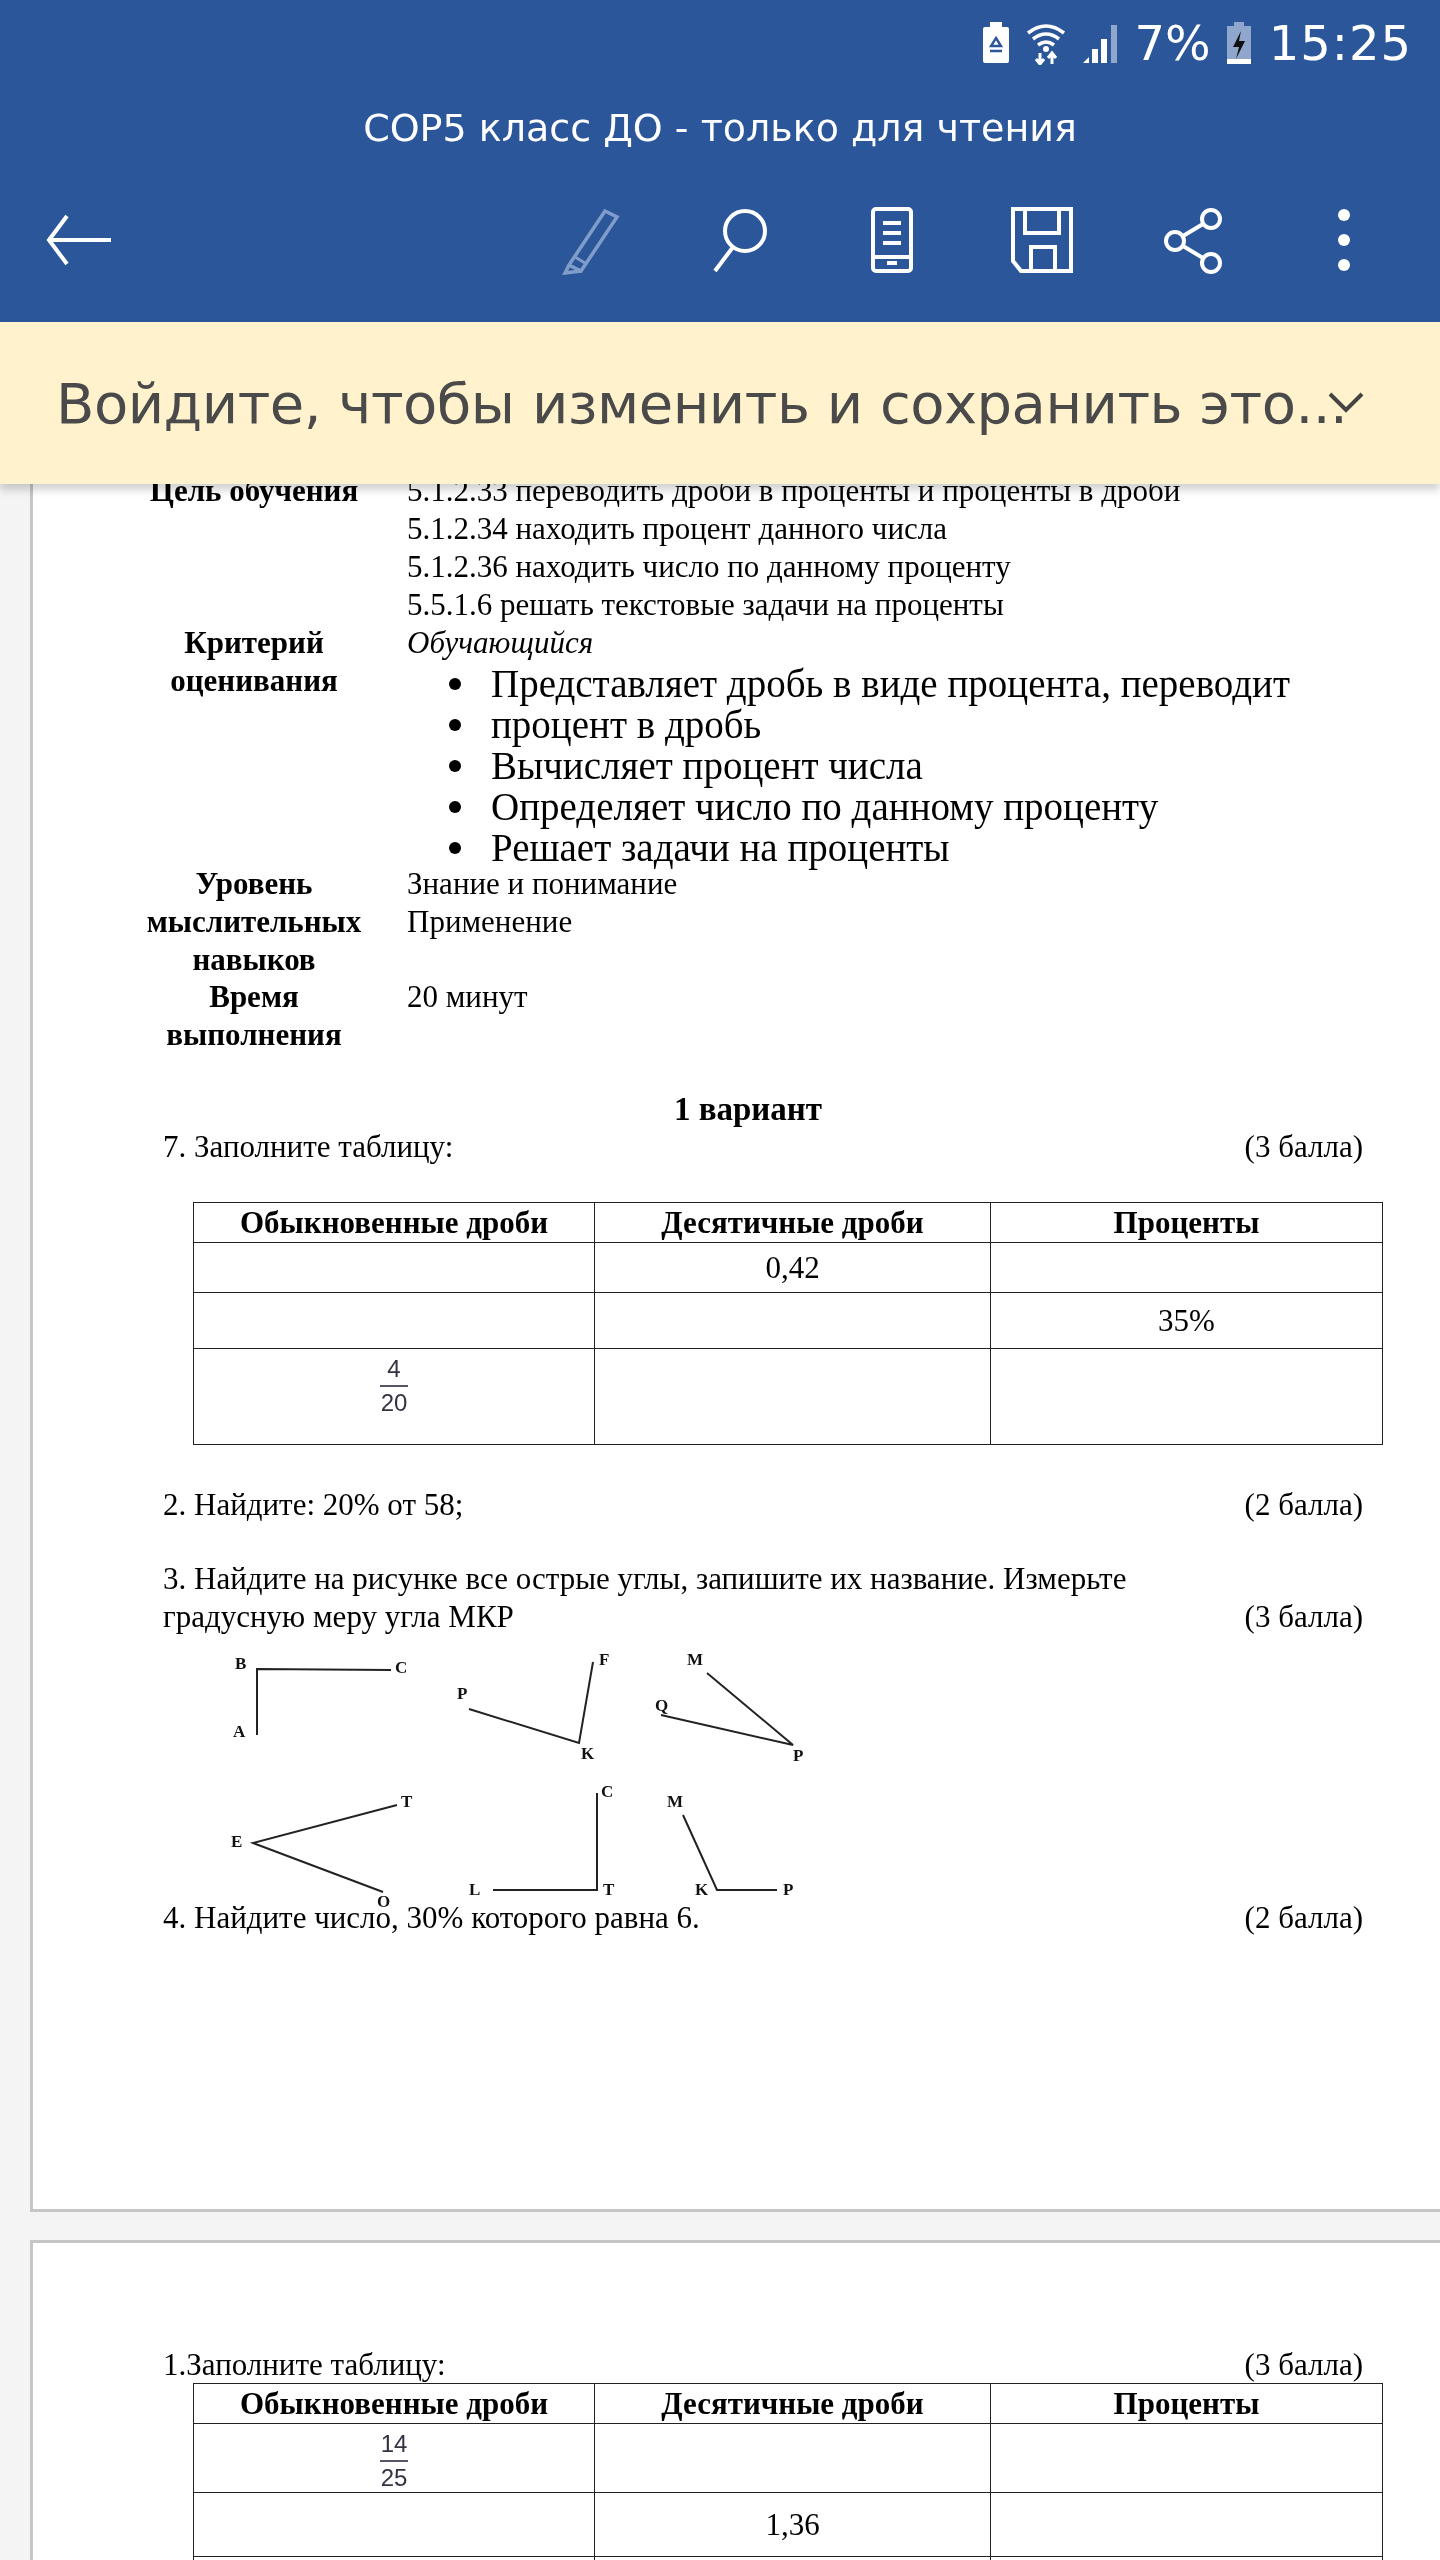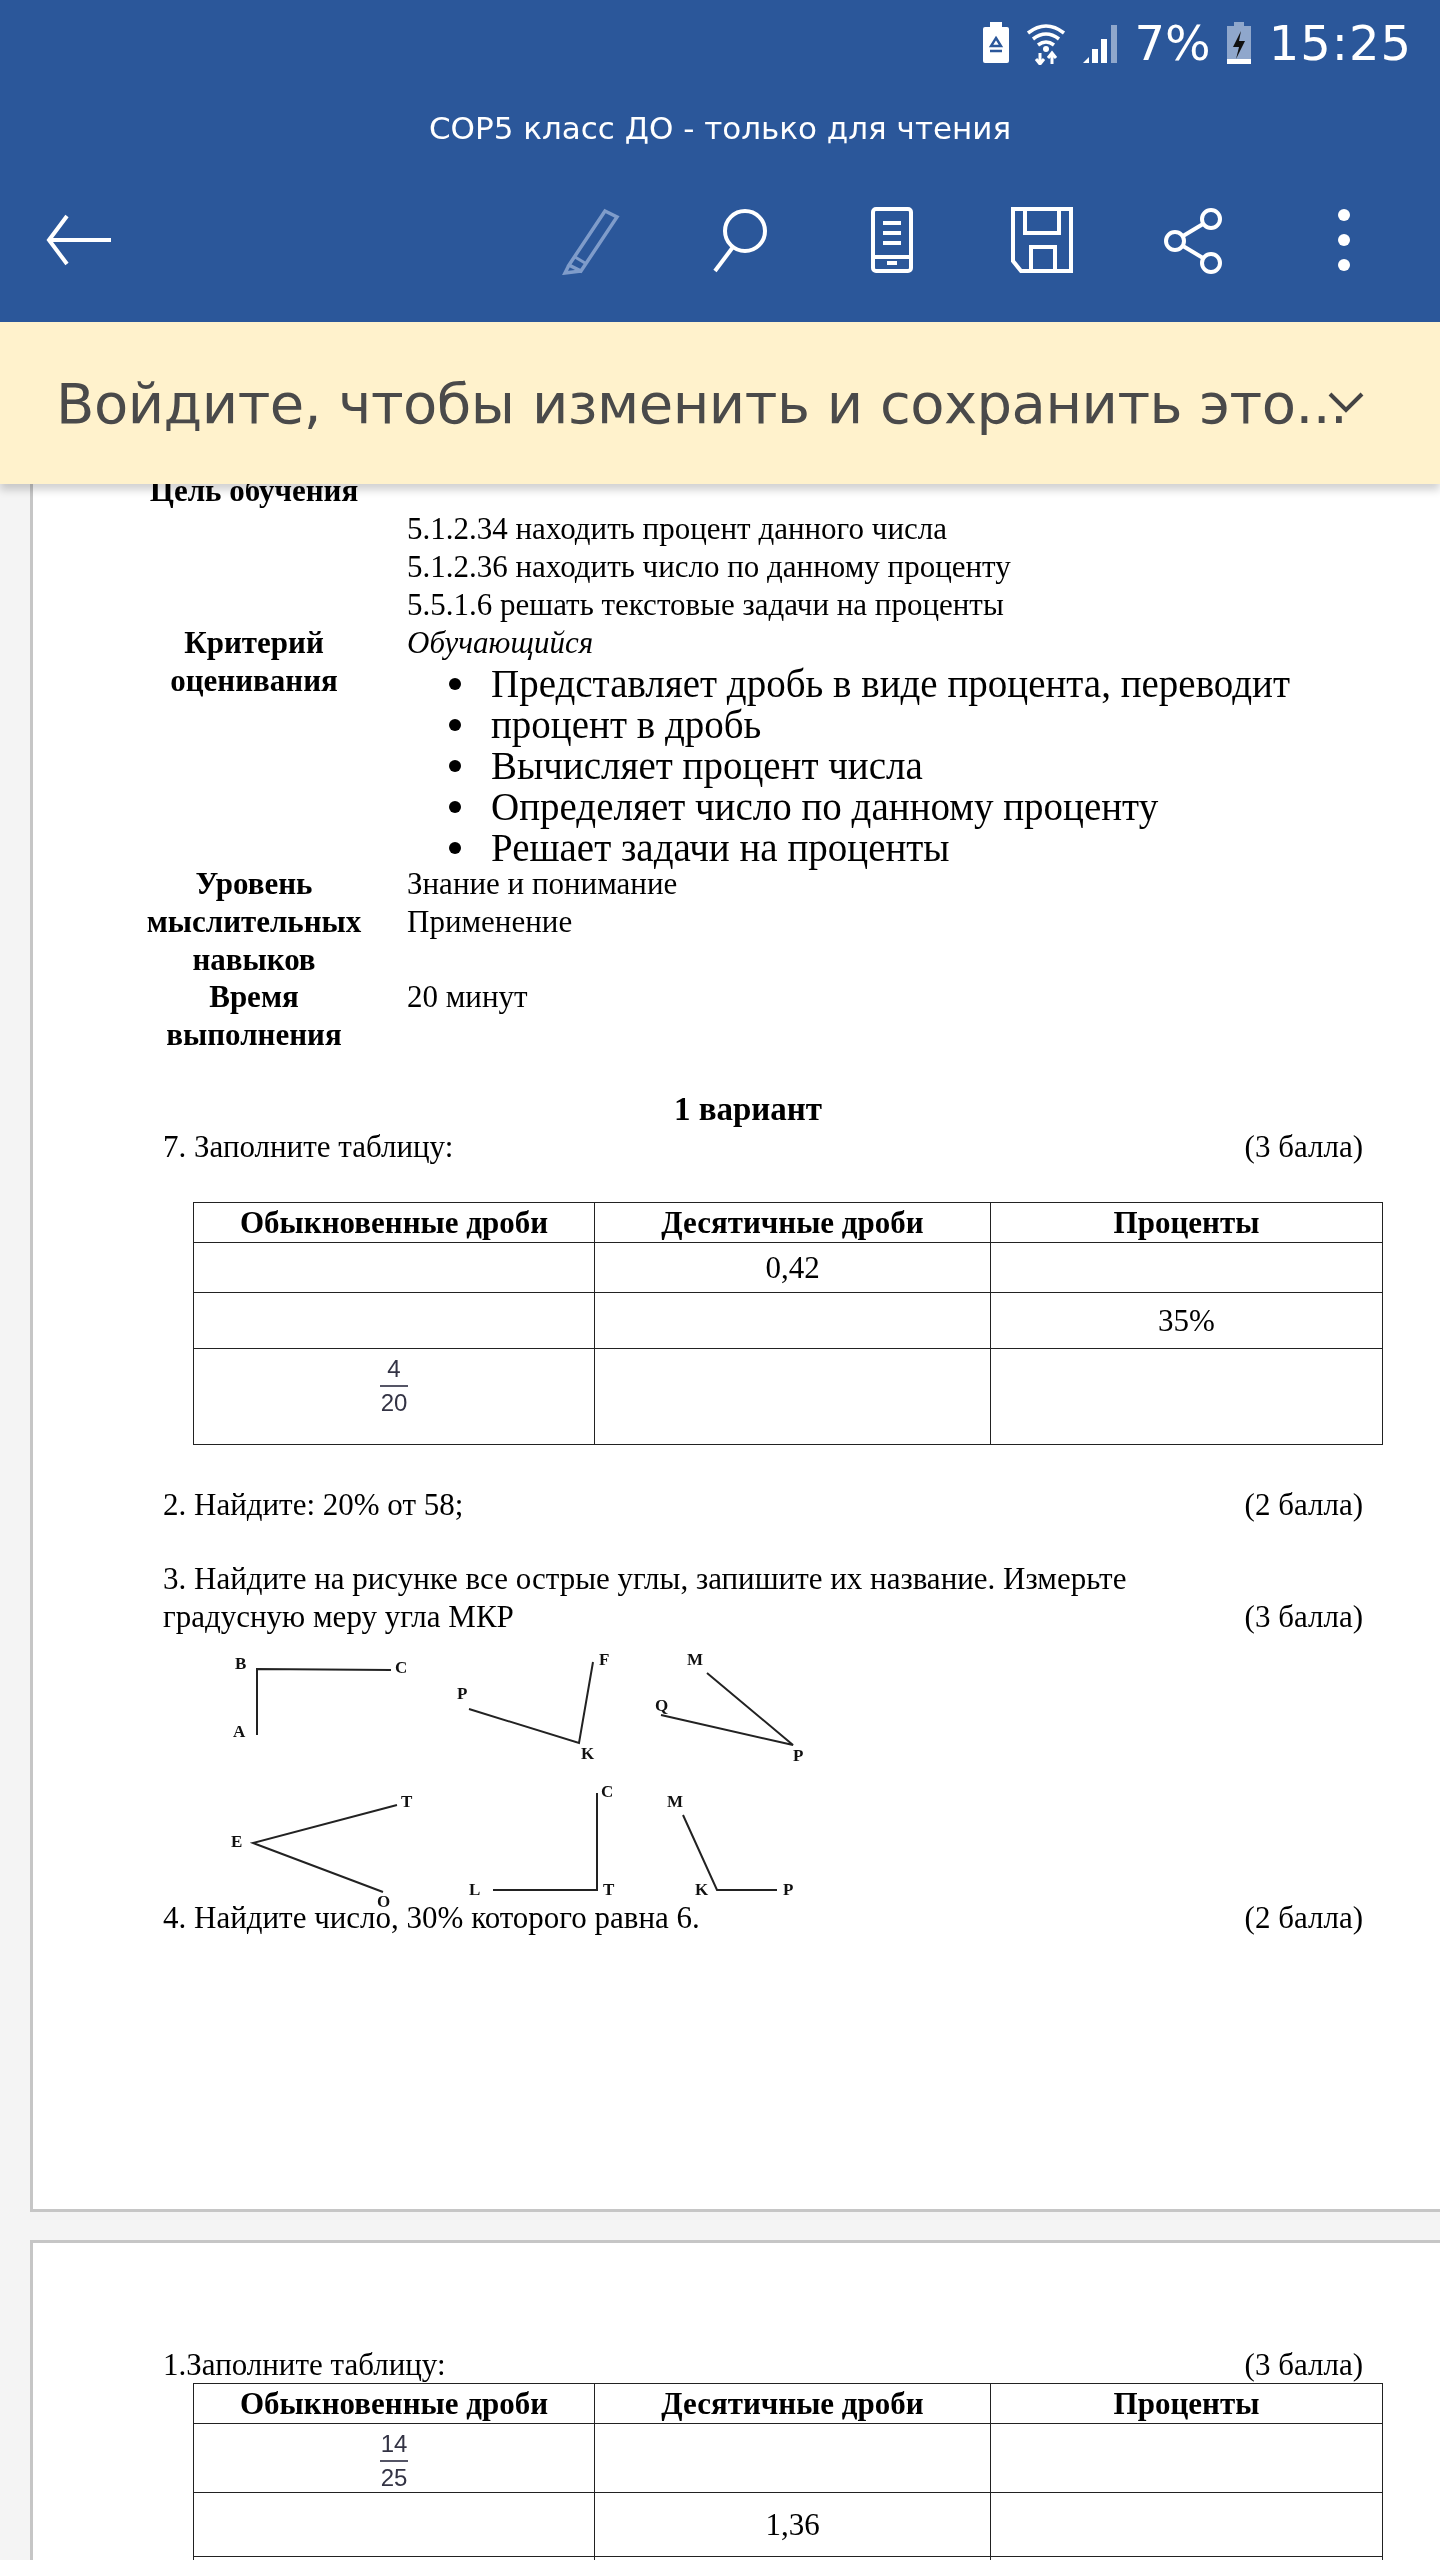--- a/index.html
+++ b/index.html
@@ -14,21 +14,21 @@
   .statusbar {
     position: absolute; right: 28px; top: 10px; height: 66px;
     display: flex; align-items: center; gap: 14px;
     font-family: "DejaVu Sans", sans-serif; font-size: 48px; color: #fff;
   }
   .statusbar .sb-icon { display: inline-flex; align-items: center; }
   .statusbar .time { margin-left: 2px; letter-spacing: 1px; }
   .doc-title {
     position: absolute; left: 0; right: 0; top: 88px; height: 80px;
     text-align: center; font-family: "DejaVu Sans", sans-serif;
-    font-size: 31px; line-height: 80px; color: #fff;
+    font-size: 38px; line-height: 80px; color: #fff;
   }
   .toolbar { position: absolute; left: 0; top: 190px; width: 1440px; height: 100px; }
   .tb-btn {
     position: absolute; top: 0; width: 100px; height: 100px;
     display: flex; align-items: center; justify-content: center; cursor: pointer;
   }
 
   
   .banner {
     position: absolute; left: 0; top: 322px; width: 1440px; height: 162px;
@@ -182,20 +182,21 @@
   <span class="banner-chevron">
     <svg width="44" height="44" viewBox="0 0 44 44">
         <path d="M6 14 L22 30 L38 14" stroke="#444" stroke-width="4" fill="none"></path>
       </svg>
   </span>
 </div>
 
 <div class="page page1">
 
   <div class="abs lbl" style="top:49px">Цель обучения</div>
+  <div class="abs val" style="top:49px">5.1.2.33 переводить дроби в проценты и проценты в дроби</div>
   <div class="abs val" style="top:87px">5.1.2.34 находить процент данного числа</div>
   <div class="abs val" style="top:125px">5.1.2.36 находить число по данному проценту</div>
   <div class="abs val" style="top:163px">5.5.1.6 решать текстовые задачи на проценты</div>
 
   <div class="abs lbl" style="top:201px">Критерий</div>
   <div class="abs lbl" style="top:239px">оценивания</div>
   <div class="abs val italic" style="top:201px">Обучающийся</div>
   <ul class="bullets" style="top:240px">
     <li>Представляет дробь в виде процента, переводит</li>
     <li>процент в дробь</li>

